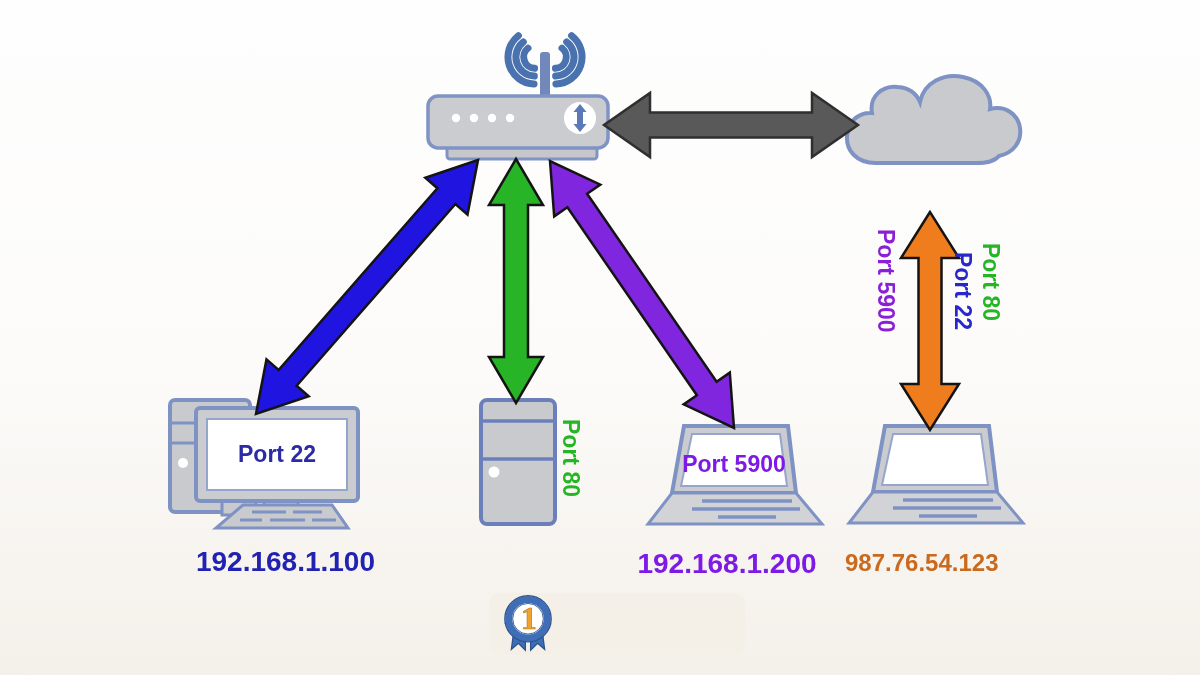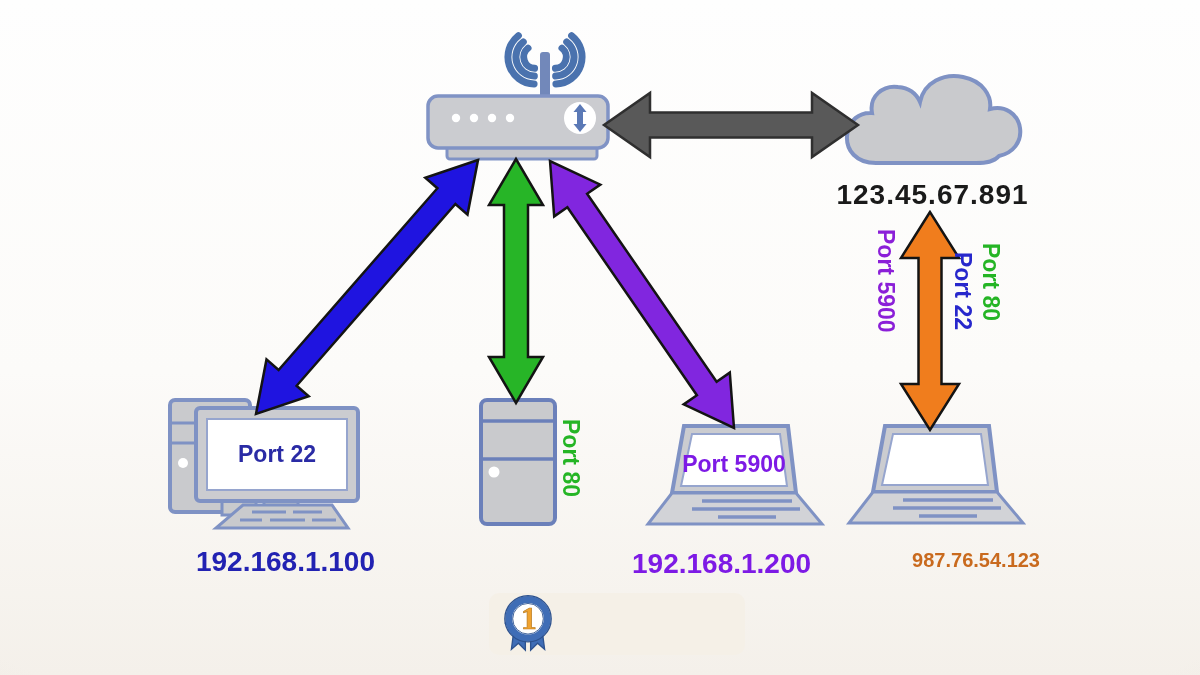--- a/index.html
+++ b/index.html
@@ -9,22 +9,22 @@
     background:
       radial-gradient(135% 135% at 50% 42%, rgba(255,255,255,0) 55%, rgba(178,172,162,0.28) 100%),
       linear-gradient(180deg,#fefefe 0%,#fcfbf9 55%,#f4f0ea 100%);
   }
   svg.diagram{position:absolute;left:0;top:0;}
   .lbl{position:absolute;font-weight:bold;white-space:nowrap;}
   .router-ip{left:238px;top:101px;width:174px;text-align:right;font-size:28px;color:#d92b2b;letter-spacing:1px;}
   .cloud-ip{left:830px;top:179px;width:205px;text-align:center;font-size:28px;color:#1a1a1a;letter-spacing:1px;}
   .desktop-ip{left:165px;top:546px;width:210px;text-align:right;font-size:28px;color:#2222b2;}
   .server-ip{left:422px;top:549px;width:188px;text-align:center;font-size:28px;color:#25b525;}
-  .laptop1-ip{left:632px;top:548px;width:190px;text-align:left;font-size:28px;color:#7d1ae5;}
-  .laptop2-ip{left:845px;top:549px;width:195px;text-align:right;font-size:20px;color:#c96a1e;}
+  .laptop1-ip{left:632px;top:548px;width:190px;text-align:center;font-size:28px;color:#7d1ae5;}
+  .laptop2-ip{left:845px;top:549px;width:195px;text-align:left;font-size:24px;color:#c96a1e;}
   .monitor-label{left:206px;top:441px;width:142px;text-align:center;font-size:23px;color:#2a2ba5;}
   .laptop1-label{left:678px;top:451px;width:112px;text-align:center;font-size:23px;color:#7d1ae5;}
   .v-label{position:absolute;font-weight:bold;white-space:nowrap;transform:rotate(90deg);transform-origin:0 0;}
   .server-side-label{left:584px;top:419px;font-size:23px;color:#25b525;}
   .wan-left{left:899px;top:229px;font-size:23px;color:#8b1fd8;}
   .wan-mid{left:976px;top:252px;font-size:23px;color:#2727cc;}
   .wan-right{left:1004px;top:243px;font-size:23px;color:#25b525;}
   .logo{position:absolute;left:489px;top:593px;width:256px;height:62px;background:#f5f0e7;
     border-radius:10px;display:flex;align-items:center;gap:7px;padding-left:11px;box-sizing:border-box;}
   .logo-text{font-size:36px;font-weight:bold;color:#f0a232;letter-spacing:0.5px;}
@@ -117,21 +117,20 @@
 
     <g id="arrow-layer">
         <polygon points="604,125 650,157 650,137.5 812,137.5 812,157 858,125 812,93 812,112.5 650,112.5 650,93" fill="#595959" stroke="#2f2f2f" stroke-width="2.5" stroke-linejoin="miter"></polygon>
         <polygon points="478,160 425.3,177.7 437.4,188.2 278.6,370 266.5,359.4 256,414 308.7,396.3 296.6,385.8 455.4,204 467.5,214.6" fill="#1f14e0" stroke="#141414" stroke-width="2.5" stroke-linejoin="miter"></polygon>
         <polygon points="516,159 489,205 504,205 504,357 489,357 516,403 543,357 528,357 528,205 543,205" fill="#27b527" stroke="#141414" stroke-width="2.5" stroke-linejoin="miter"></polygon>
         <polygon points="550,161 554.2,216.4 567.4,207.3 696.9,395.3 683.7,404.4 734,428 729.8,372.6 716.6,381.7 587.1,193.7 600.3,184.6" fill="#8126df" stroke="#141414" stroke-width="2.5" stroke-linejoin="miter"></polygon>
         <polygon points="930,212 901,258 918.5,258 918.5,384 901,384 930,430 959,384 941.5,384 941.5,258 959,258" fill="#f07d1d" stroke="#141414" stroke-width="2.5" stroke-linejoin="miter"></polygon>
       </g>
   </svg>
 
-  <div class="lbl cloud-ip">123.45.67.891</div>
   <div class="lbl monitor-label">Port 22</div>
   <div class="lbl laptop1-label">Port 5900</div>
   <div class="v-label server-side-label">Port 80</div>
   <div class="v-label wan-left">Port 5900</div>
   <div class="v-label wan-mid">Port 22</div>
   <div class="v-label wan-right">Port 80</div>
   <div class="lbl desktop-ip">192.168.1.100</div>
   <div class="lbl laptop1-ip">192.168.1.200</div>
   <div class="lbl laptop2-ip">987.76.54.123</div>
 

